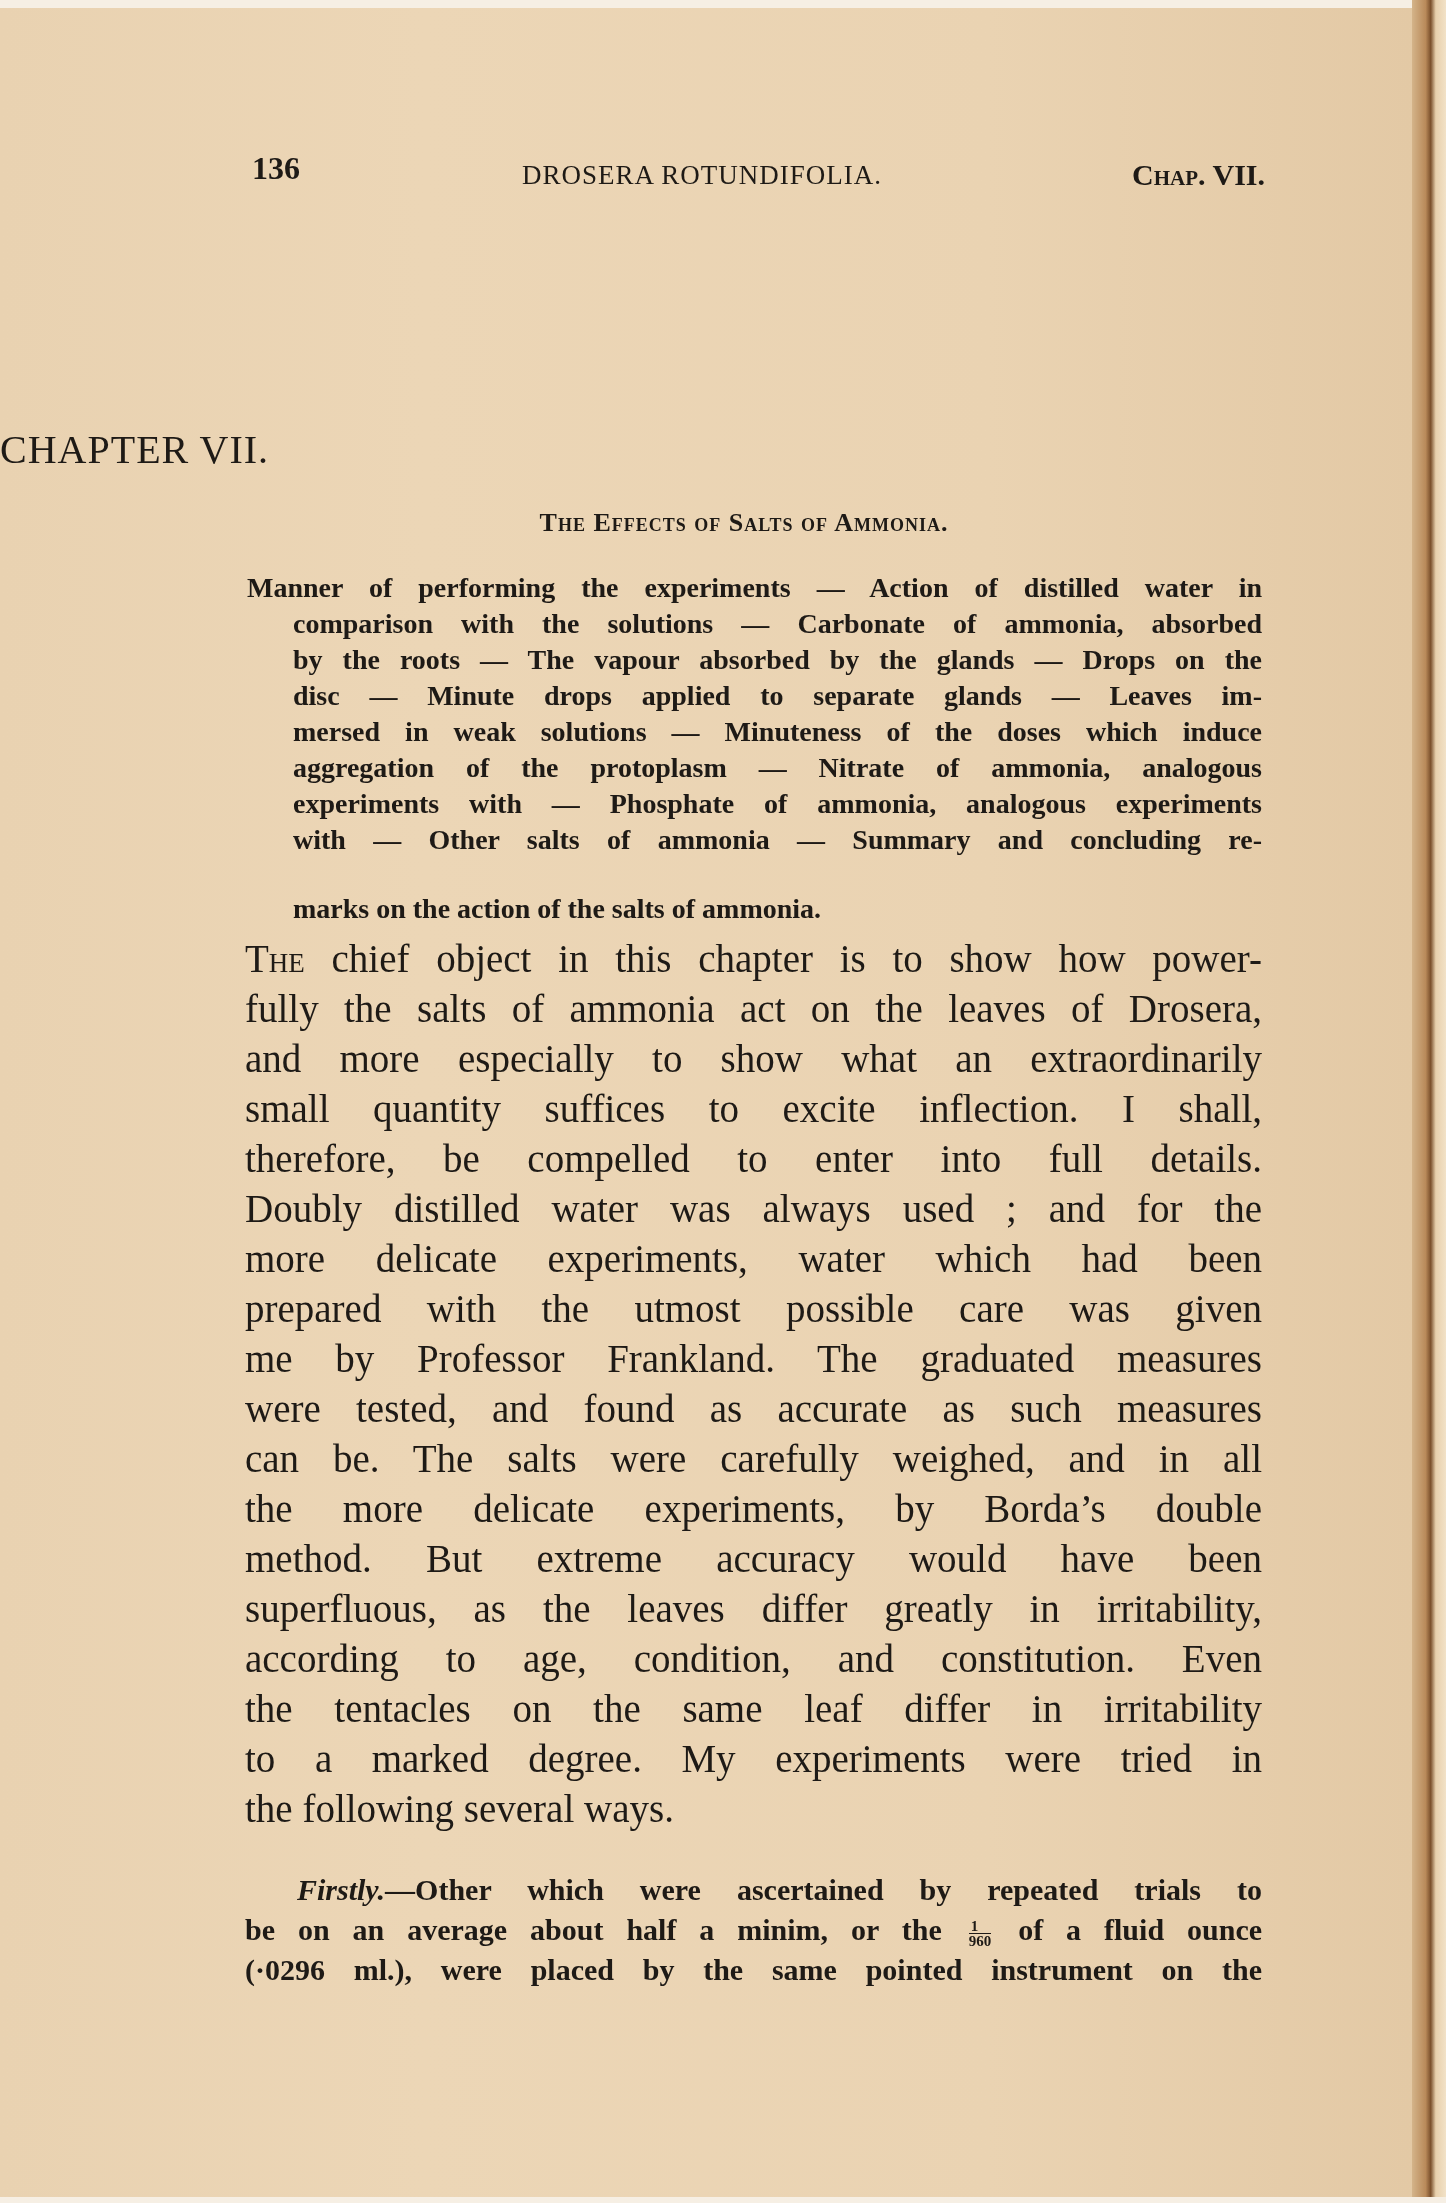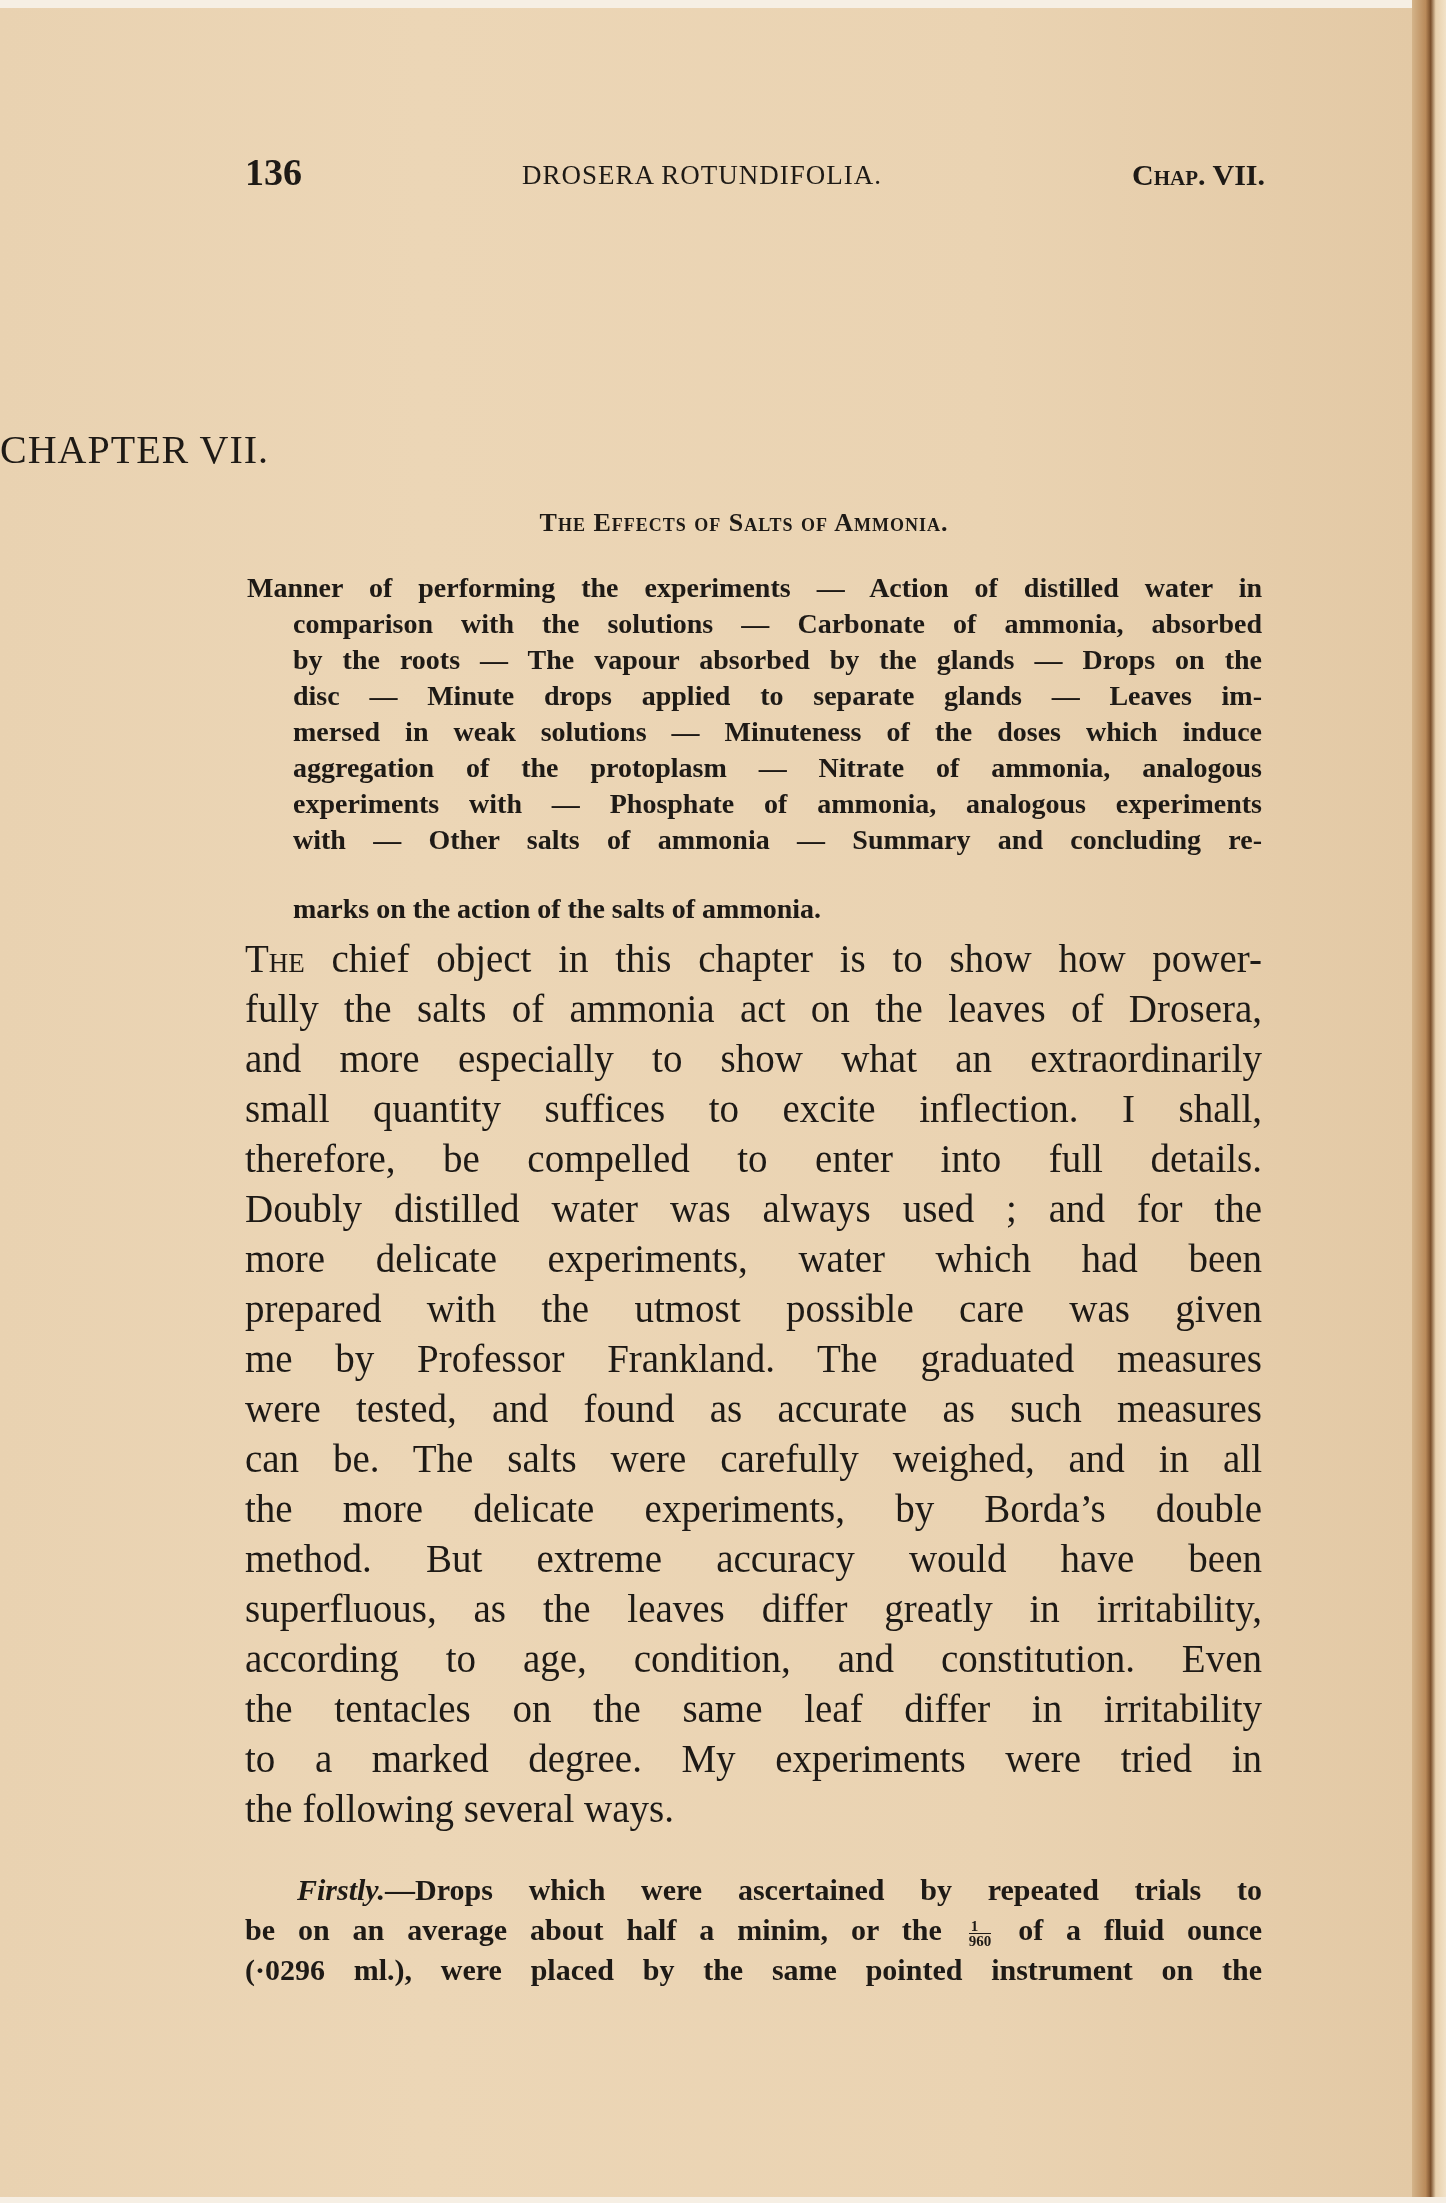--- a/index.html
+++ b/index.html
@@ -17,21 +17,21 @@
   .edge {
     position: absolute; right: 0; top: 0; width: 34px; height: 2203px;
     background: linear-gradient(90deg, #d4b48a 0%, #b98a5a 40%, #7a4f2b 55%, #e8d0ac 70%, #f2e2c8 100%);
   }
   .topstrip { position:absolute; left:0; top:0; width:1446px; height:8px; background:#f6efe4; }
   .botstrip { position:absolute; left:0; bottom:0; width:1446px; height:6px; background:#f6efe4; }
 
   .running-head {
     position: absolute; top: 142px; left: 245px; width: 1020px; height: 50px;
   }
-  .page-num { position:absolute; left:0; top:0; font-size: 38px; font-weight: bold; font-family: Liberation Serif, serif; }
+  .page-num { position:absolute; left:7px; top:0; font-size: 32px; font-weight: bold; font-family: Liberation Serif, serif; }
   .running-title { position:absolute; left:277px; top:10px; font-size: 27px; font-weight: normal; letter-spacing: 1px; }
   .running-chap { position:absolute; right:0; top:8px; font-size: 30px; font-weight: bold; font-variant: small-caps; }
 
   .chapter-title {
     position: absolute; top: 418px; left: 0; width: 1412px; 
     font-size: 40px; letter-spacing: 1px;
   }
   .chapter-subtitle {
     position: absolute; top: 500px; left: 0; width: 1412px; text-align: center;
     font-size: 26px; font-weight: bold; font-variant: small-caps; letter-spacing: 1px; margin-left: 38px;
@@ -107,21 +107,21 @@
     <div class="line">the more delicate experiments, by Borda’s double</div>
     <div class="line">method. But extreme accuracy would have been</div>
     <div class="line">superfluous, as the leaves differ greatly in irritability,</div>
     <div class="line">according to age, condition, and constitution. Even</div>
     <div class="line">the tentacles on the same leaf differ in irritability</div>
     <div class="line">to a marked degree. My experiments were tried in</div>
     <div class="line last">the following several ways.</div>
   </div>
 
   <div class="firstly-para">
-    <div class="line indent"><span class="italic">Firstly.</span><span>—Drops which were ascertained by repeated trials to</span></div>
+    <div class="line indent"><span class="italic">Firstly.</span><span>—Other which were ascertained by repeated trials to</span></div>
     <div class="line"><span>be on an average about half a minim, or the</span> <span class="frac"><span class="num">1</span><span class="den">960</span></span> <span>of a fluid ounce</span></div>
     <div class="line">(·0296 ml.), were placed by the same pointed instrument on the</div>
   </div>
 
 </div>
 
 <div class="edge"></div>
 <div class="botstrip"></div>
 
 </body></html>

